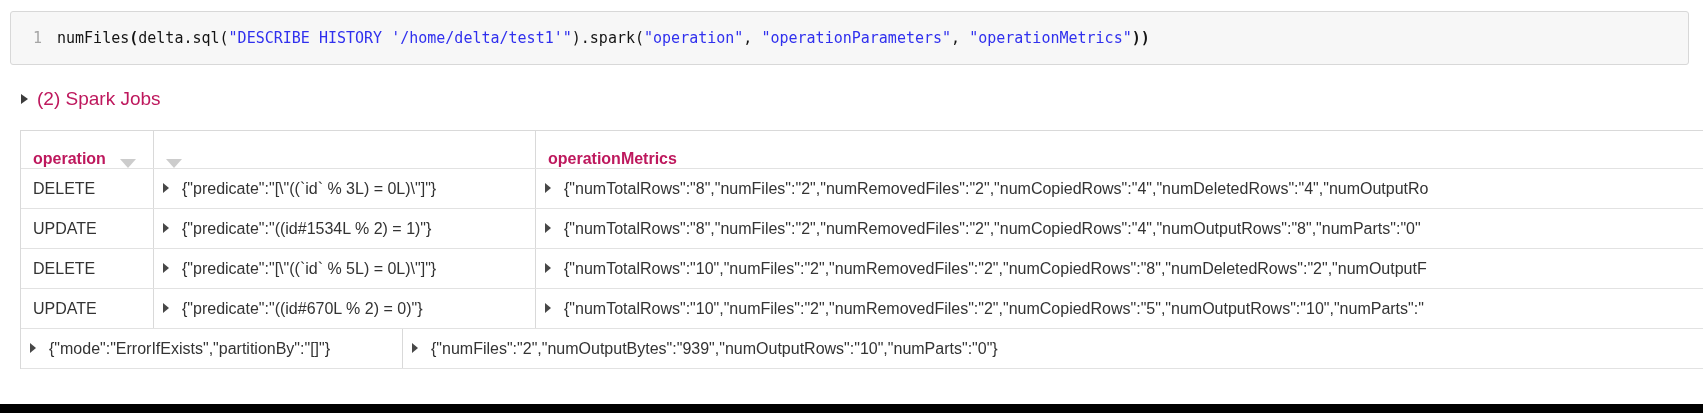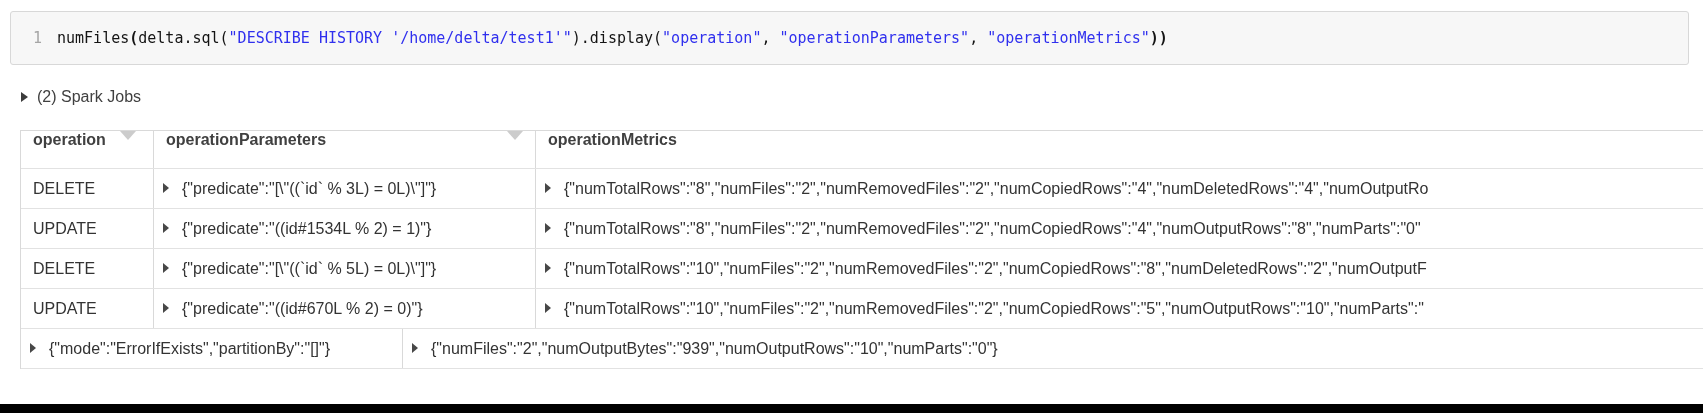--- a/index.html
+++ b/index.html
@@ -43,22 +43,22 @@
   }
   .code-line .str{color:var(--code_string,#3030ee);}
   .code-line .br{font-weight:bold;}
 
   
   .spark-jobs{
     position:absolute;
     left:21px; top:88px;
     display:flex;
     align-items:center;
-    color:#404040;
-    font-size:16px;
+    color:#be185d;
+    font-size:19px;
   }
   .tri-right{
     width:0;height:0;
     border-top:5px solid transparent;
     border-bottom:5px solid transparent;
     border-left:7px solid #3c3c3c;
     margin-right:9px;
   }
 
   
@@ -69,25 +69,25 @@
     border-top:1px solid #d9d9d9;
     border-left:1px solid #d9d9d9;
     font-size:16px;
     color:#333333;
   }
   .tr{display:flex;border-bottom:1px solid #e2e2e2;background:#fff;}
   .col-op{width:133px;flex:0 0 133px;border-right:1px solid #d9d9d9;}
   .col-params{width:382px;flex:0 0 382px;border-right:1px solid #d9d9d9;}
   .col-metrics{flex:1 1 auto;}
   .th{
-    display:flex;align-items:flex-start;
+    display:flex;align-items:flex-end;
     height:37px;
     padding:0 12px;
     font-weight:bold;
-    color:#404040;
+    color:#be185d;
     background:#ffffff;
   }
   .th .sort-tri{
     width:0;height:0;
     border-left:8px solid transparent;
     border-right:8px solid transparent;
     border-top:9px solid #cccccc;
   }
   .th.col-op .sort-tri{margin-left:14px;}
   .th.col-params{justify-content:space-between;}
@@ -117,36 +117,35 @@
     left:0;right:0;bottom:0;
     height:9px;
     background:var(--bottom_bar,#000);
   }
 </style>
 </head>
 <body>
 
 <div class="code-cell">
   <div class="gutter">1</div>
-  <div class="code-line"><span>numFiles</span><span class="br">(</span><span>delta.sql(</span><span class="str">"DESCRIBE HISTORY '/home/delta/test1'"</span><span>).display(</span><span class="str">"operation"</span><span>, </span><span class="str">"operationParameters"</span><span>, </span><span class="str">"operationMetrics"</span><span class="br">))</span></div>
+  <div class="code-line"><span>numFiles</span><span class="br">(</span><span>delta.sql(</span><span class="str">"DESCRIBE HISTORY '/home/delta/test1'"</span><span>).spark(</span><span class="str">"operation"</span><span>, </span><span class="str">"operationParameters"</span><span>, </span><span class="str">"operationMetrics"</span><span class="br">))</span></div>
 </div>
 
 <div class="spark-jobs">
   <span class="tri-right"></span>
   <span>(2) Spark Jobs</span>
 </div>
 
 <div class="results-table">
   <div class="tr">
     <div class="th col-op">
       <span>operation</span>
       <span class="sort-tri"></span>
     </div>
     <div class="th col-params">
-      <span>operationParameters</span>
       <span class="sort-tri"></span>
     </div>
     <div class="th col-metrics">
       <span>operationMetrics</span>
     </div>
   </div>
 
   <div class="tr">
     <div class="td col-op">DELETE</div>
     <div class="td col-params json-cell">

